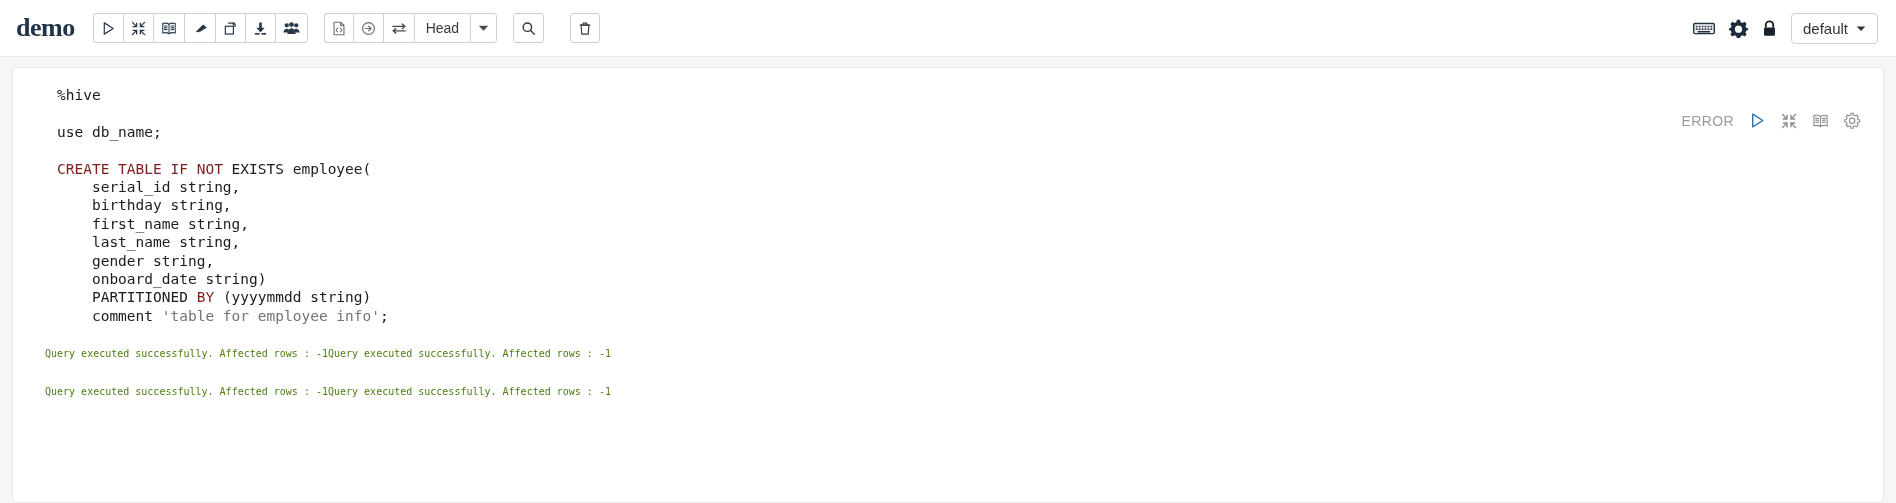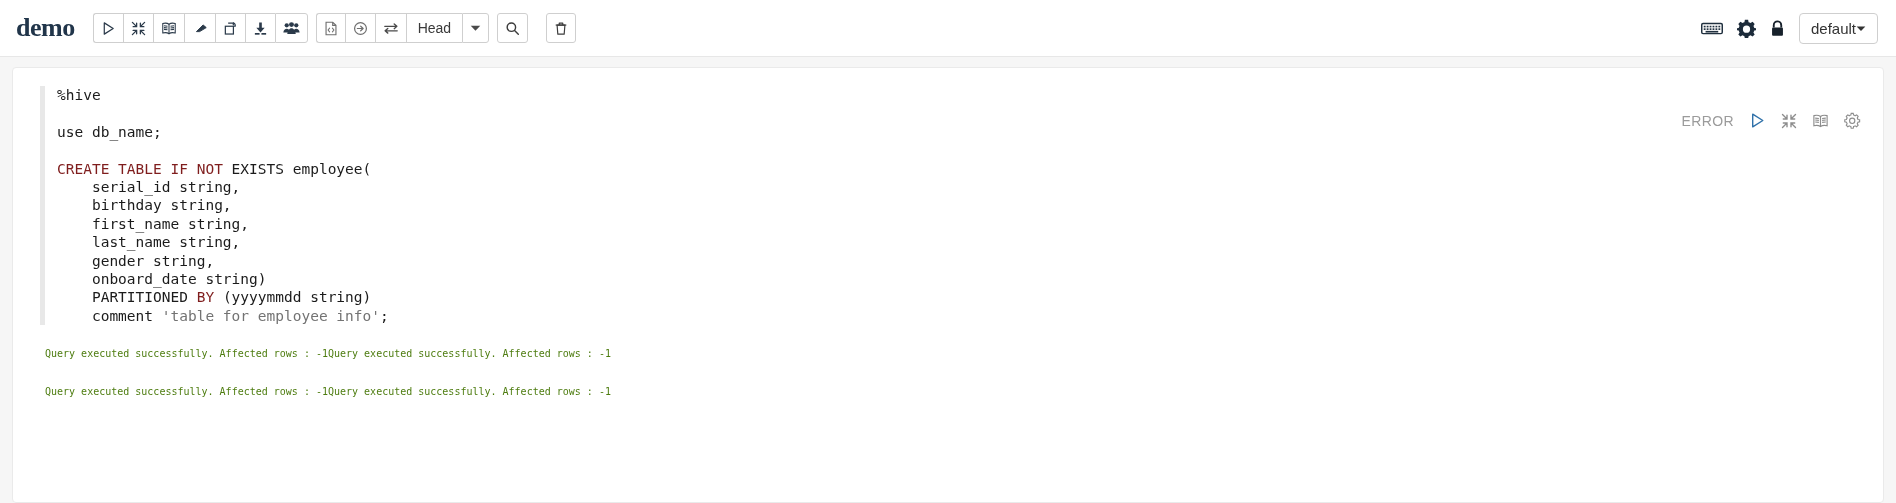--- a/index.html
+++ b/index.html
@@ -26,21 +26,21 @@
     font-size: 26px;
     font-weight: 700;
     color: #21354a;
     letter-spacing: -0.5px;
     line-height: 1;
     margin-right: 18px;
     user-select: none;
   }
   .btn-group {
     display: inline-flex;
-    margin-right: 8px;
+    margin-right: 16px;
   }
   .btn {
     height: 30px;
     min-width: 29px;
     padding: 0 7px;
     background: #fff;
     border: 1px solid #cfcfcf;
     border-right-width: 0;
     display: inline-flex;
     align-items: center;
@@ -69,21 +69,21 @@
   }
   .right-icons .ricon { color: #1f2d3d; display: inline-flex; cursor: pointer; }
 
   .select-default {
     height: 31px;
     border: 1px solid #cfcfcf;
     border-radius: 4px;
     background: #fff;
     display: inline-flex;
     align-items: center;
-    gap: 0;
+    gap: 8px;
     padding: 0 11px;
     font-size: 15px;
     color: #333;
     cursor: pointer;
   }
 
   
   .page {
     background: #f6f6f6;
     height: 446px;
@@ -114,20 +114,21 @@
     color: #9b9b9b;
     letter-spacing: .4px;
   }
   .ctrl { cursor: pointer; display: inline-flex; }
   .ctrl.blue { color: #3071a9; }
   .ctrl.grey { color: #8d8d8d; }
 
   .editor {
     display: flex;
     padding-left: 27px;
+    align-items: center;
   }
   .gutter {
     width: 5px;
     background: #e8e8e8;
     flex: 0 0 5px;
   }
   .code {
     font-family: "DejaVu Sans Mono", "Liberation Mono", monospace;
     font-size: 14.5px;
     line-height: 18.4px;

